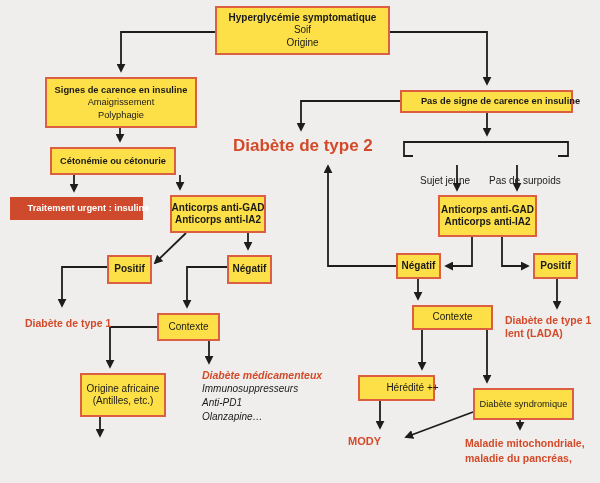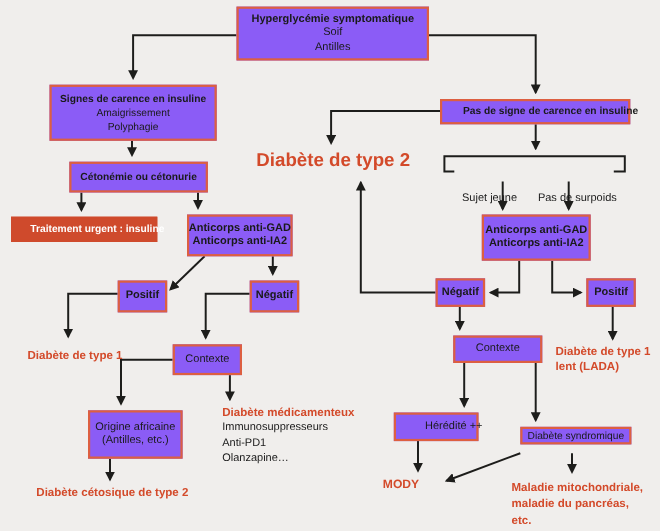--- a/index.html
+++ b/index.html
@@ -18,21 +18,21 @@
   .canvas{
     position:relative;
     width:600px;height:483px;
     background:var(--bg);
     overflow:hidden;
   }
   .canvas svg{position:absolute;left:0;top:0;z-index:0;}
   .box{
     position:absolute;
     z-index:2;
-    background:#8b5cf6;
+    background:#fde047;
     border:2px solid var(--border);
     box-sizing:border-box;
     display:flex;flex-direction:column;
     align-items:center;justify-content:center;
     text-align:center;
     color:var(--ink);
     font-size:10px;line-height:12.5px;
     white-space:nowrap;
   }
   .box .t{font-weight:bold;}
@@ -103,30 +103,30 @@
       <polyline points="487,330 487,382" marker-end="url(#ah)"></polyline>
       <polyline points="380,401 380,428" marker-end="url(#ah)"></polyline>
       <polyline points="520,412 520,429" marker-end="url(#ah)"></polyline>
       <polyline points="473,412 406,437" marker-end="url(#ah)"></polyline>
     </g>
   </svg>
 
   <div class="box" style="left:215px;top:6px;width:175px;height:49px;">
     <div class="t">Hyperglycémie symptomatique</div>
     <div>Soif</div>
-    <div>Antilles</div>
+    <div>Origine</div>
   </div>
 
   <div class="box small" style="left:45px;top:77px;width:152px;height:51px;">
     <div class="t">Signes de carence en insuline</div>
     <div>Amaigrissement</div>
     <div>Polyphagie</div>
   </div>
 
-  <div class="box small" style="left:63px;top:147px;width:126px;height:28px;">
+  <div class="box small" style="left:50px;top:147px;width:126px;height:28px;">
     <div class="t">Cétonémie ou cétonurie</div>
   </div>
 
   <div class="box filled small" style="left:10px;top:197px;width:133px;height:23px;">
     <div>Traitement urgent : insuline</div>
   </div>
 
   <div class="box" style="left:170px;top:195px;width:96px;height:38px;">
     <div class="t">Anticorps anti-GAD</div>
     <div class="t">Anticorps anti-IA2</div>
@@ -170,41 +170,39 @@
   </div>
 
   <div class="box" style="left:412px;top:305px;width:81px;height:25px;">
     <div>Contexte</div>
   </div>
 
   <div class="box" style="left:358px;top:375px;width:77px;height:26px;padding-left:32px;">
     <div>Hérédité ++</div>
   </div>
 
-  <div class="box small" style="left:473px;top:388px;width:101px;height:16px;">
+  <div class="box small" style="left:473px;top:388px;width:101px;height:32px;">
     <div>Diabète syndromique</div>
   </div>
 
   <div class="red big" style="left:233px;top:136px;">Diabète de type 2</div>
   <div class="red" style="left:25px;top:317px;">Diabète de type 1</div>
-  <div class="red" style="left:33px;top:442px;">Diabète cétosique de type 2</div>
-
-  <div class="list" style="left:202px;top:368px;">
+
+  <div class="list" style="left:202px;top:368px;font-style:italic;">
     <div class="head">Diabète médicamenteux</div>
     <div>Immunosuppresseurs</div>
     <div>Anti-PD1</div>
     <div>Olanzapine…</div>
   </div>
 
   <div class="red" style="left:505px;top:314px;">
     <span class="ln">Diabète de type 1</span>
     <span class="ln">lent (LADA)</span>
   </div>
 
   <div class="red" style="left:348px;top:435px;font-size:11px;">MODY</div>
 
   <div class="red" style="left:465px;top:436px;line-height:15px;">
     <span class="ln">Maladie mitochondriale,</span>
     <span class="ln">maladie du pancréas,</span>
-    <span class="ln">etc.</span>
   </div>
 
 </div>
 
 </body></html>

